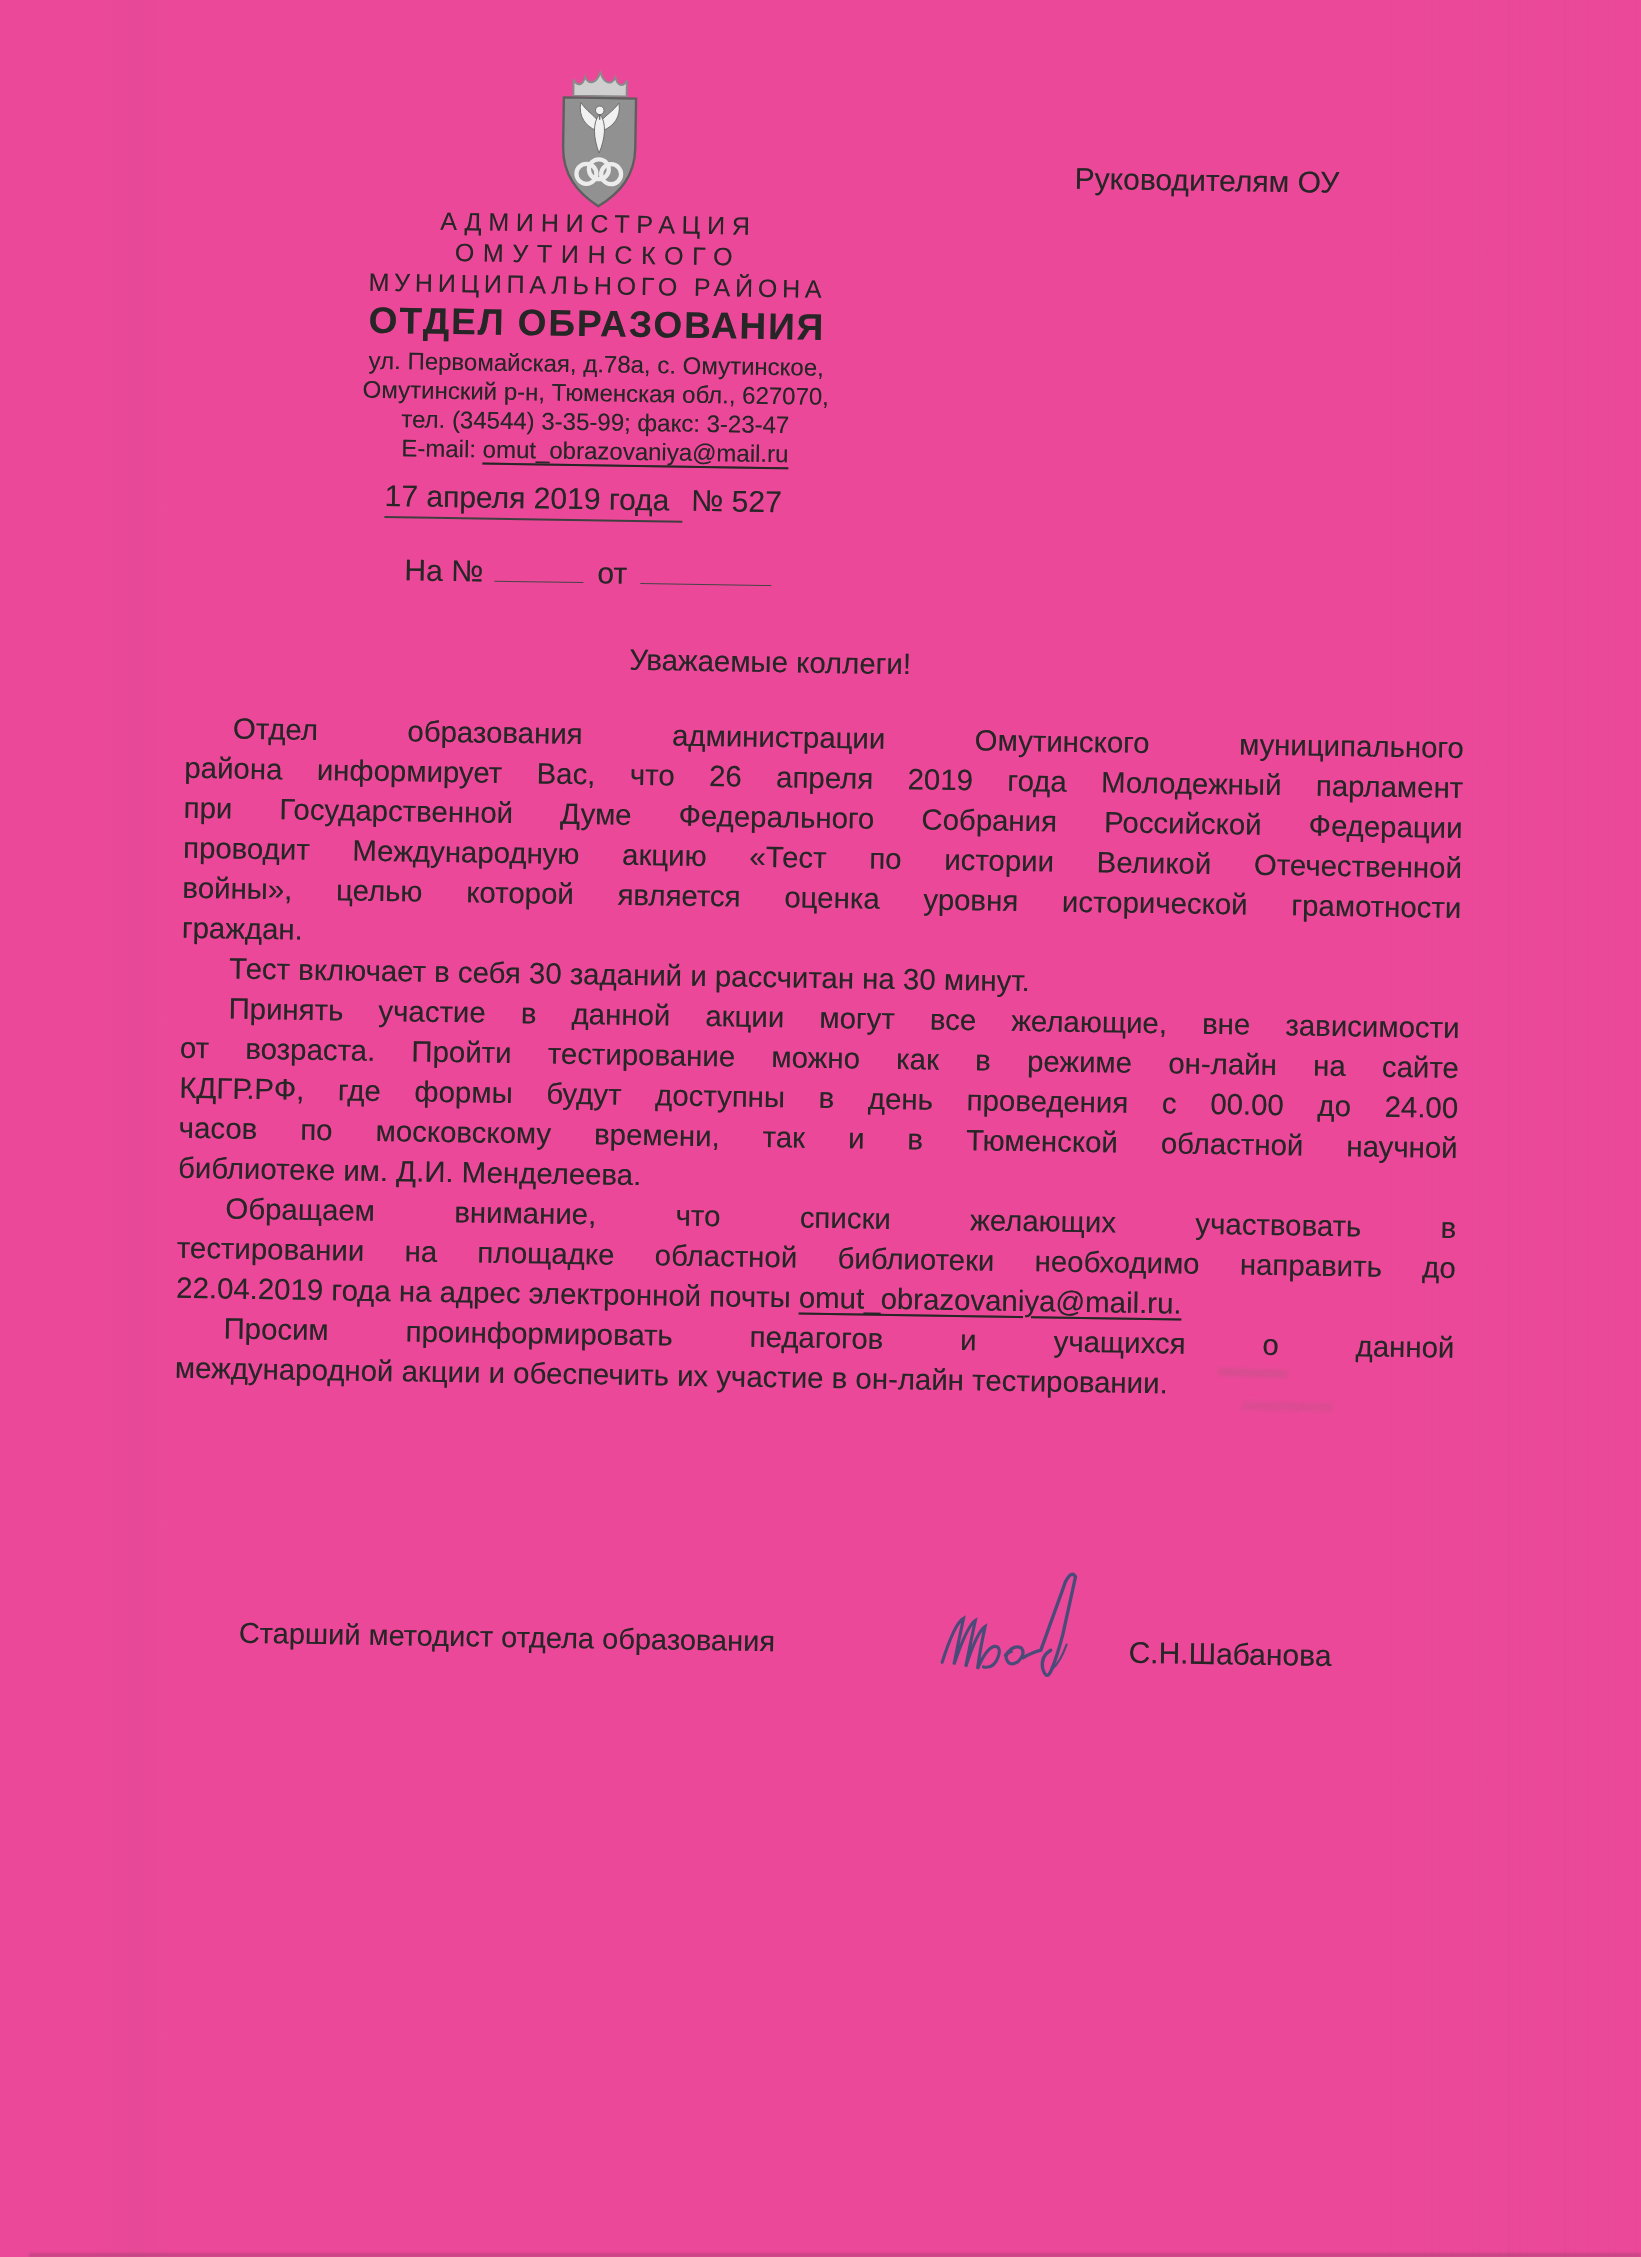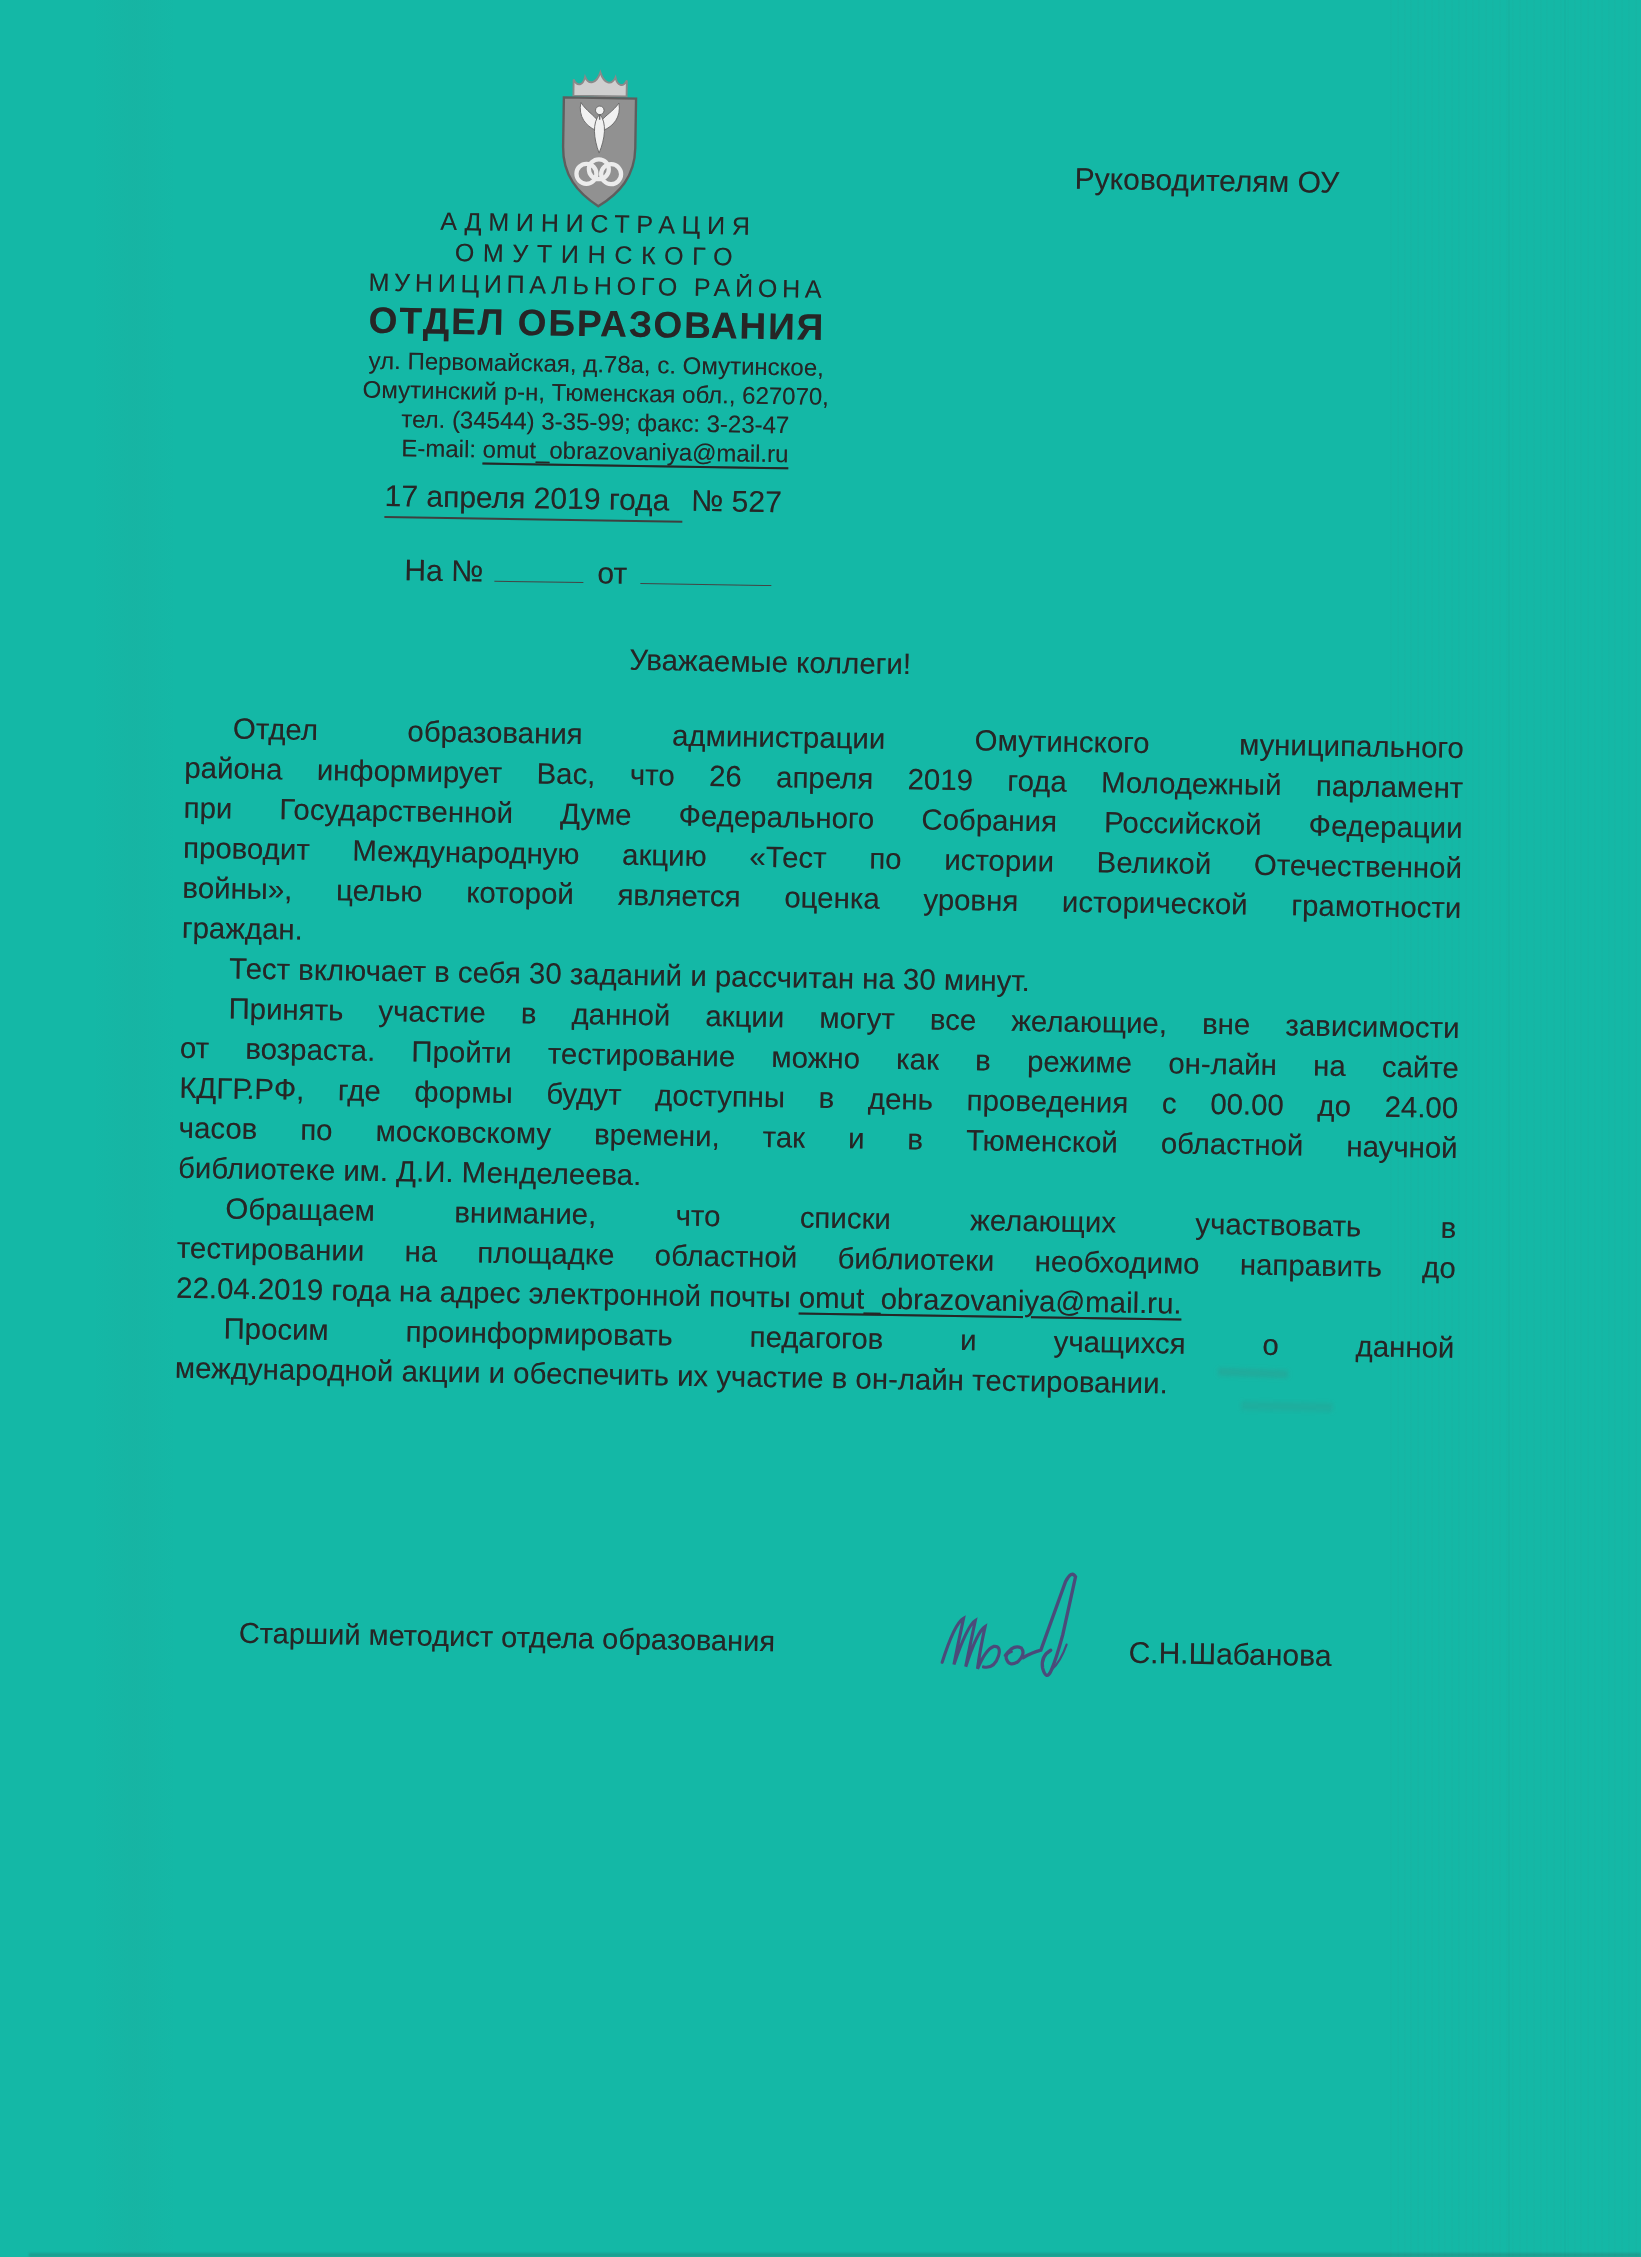--- a/index.html
+++ b/index.html
@@ -1,19 +1,19 @@
 <!DOCTYPE html>
 <html lang="ru"><head>
 <meta charset="utf-8">
 <style>
   html,body{margin:0;padding:0;background:#e8e8e8;}
   .page{
     position:relative;
     width:1641px;height:2257px;
-    background:#14b8a6;
+    background:#ec4899;
     overflow:hidden;
     font-family:"Liberation Sans", sans-serif;
     color:#262626;
   }
   
   .streak-left{position:absolute;left:92px;top:0;width:85px;height:100%;
     background:linear-gradient(90deg,rgba(90,90,90,0.00),rgba(90,90,90,0.035),rgba(90,90,90,0.00));}
   .mottle-right{position:absolute;left:1390px;top:0;width:251px;height:100%;
     background:repeating-linear-gradient(90deg,rgba(90,90,90,0.030) 0 1.9px,rgba(0,0,0,0) 1.9px 6.8px);opacity:.75;}
   .vline-a{position:absolute;left:1508px;top:0;width:1.9px;height:100%;background:rgba(60,60,60,0.045);}

